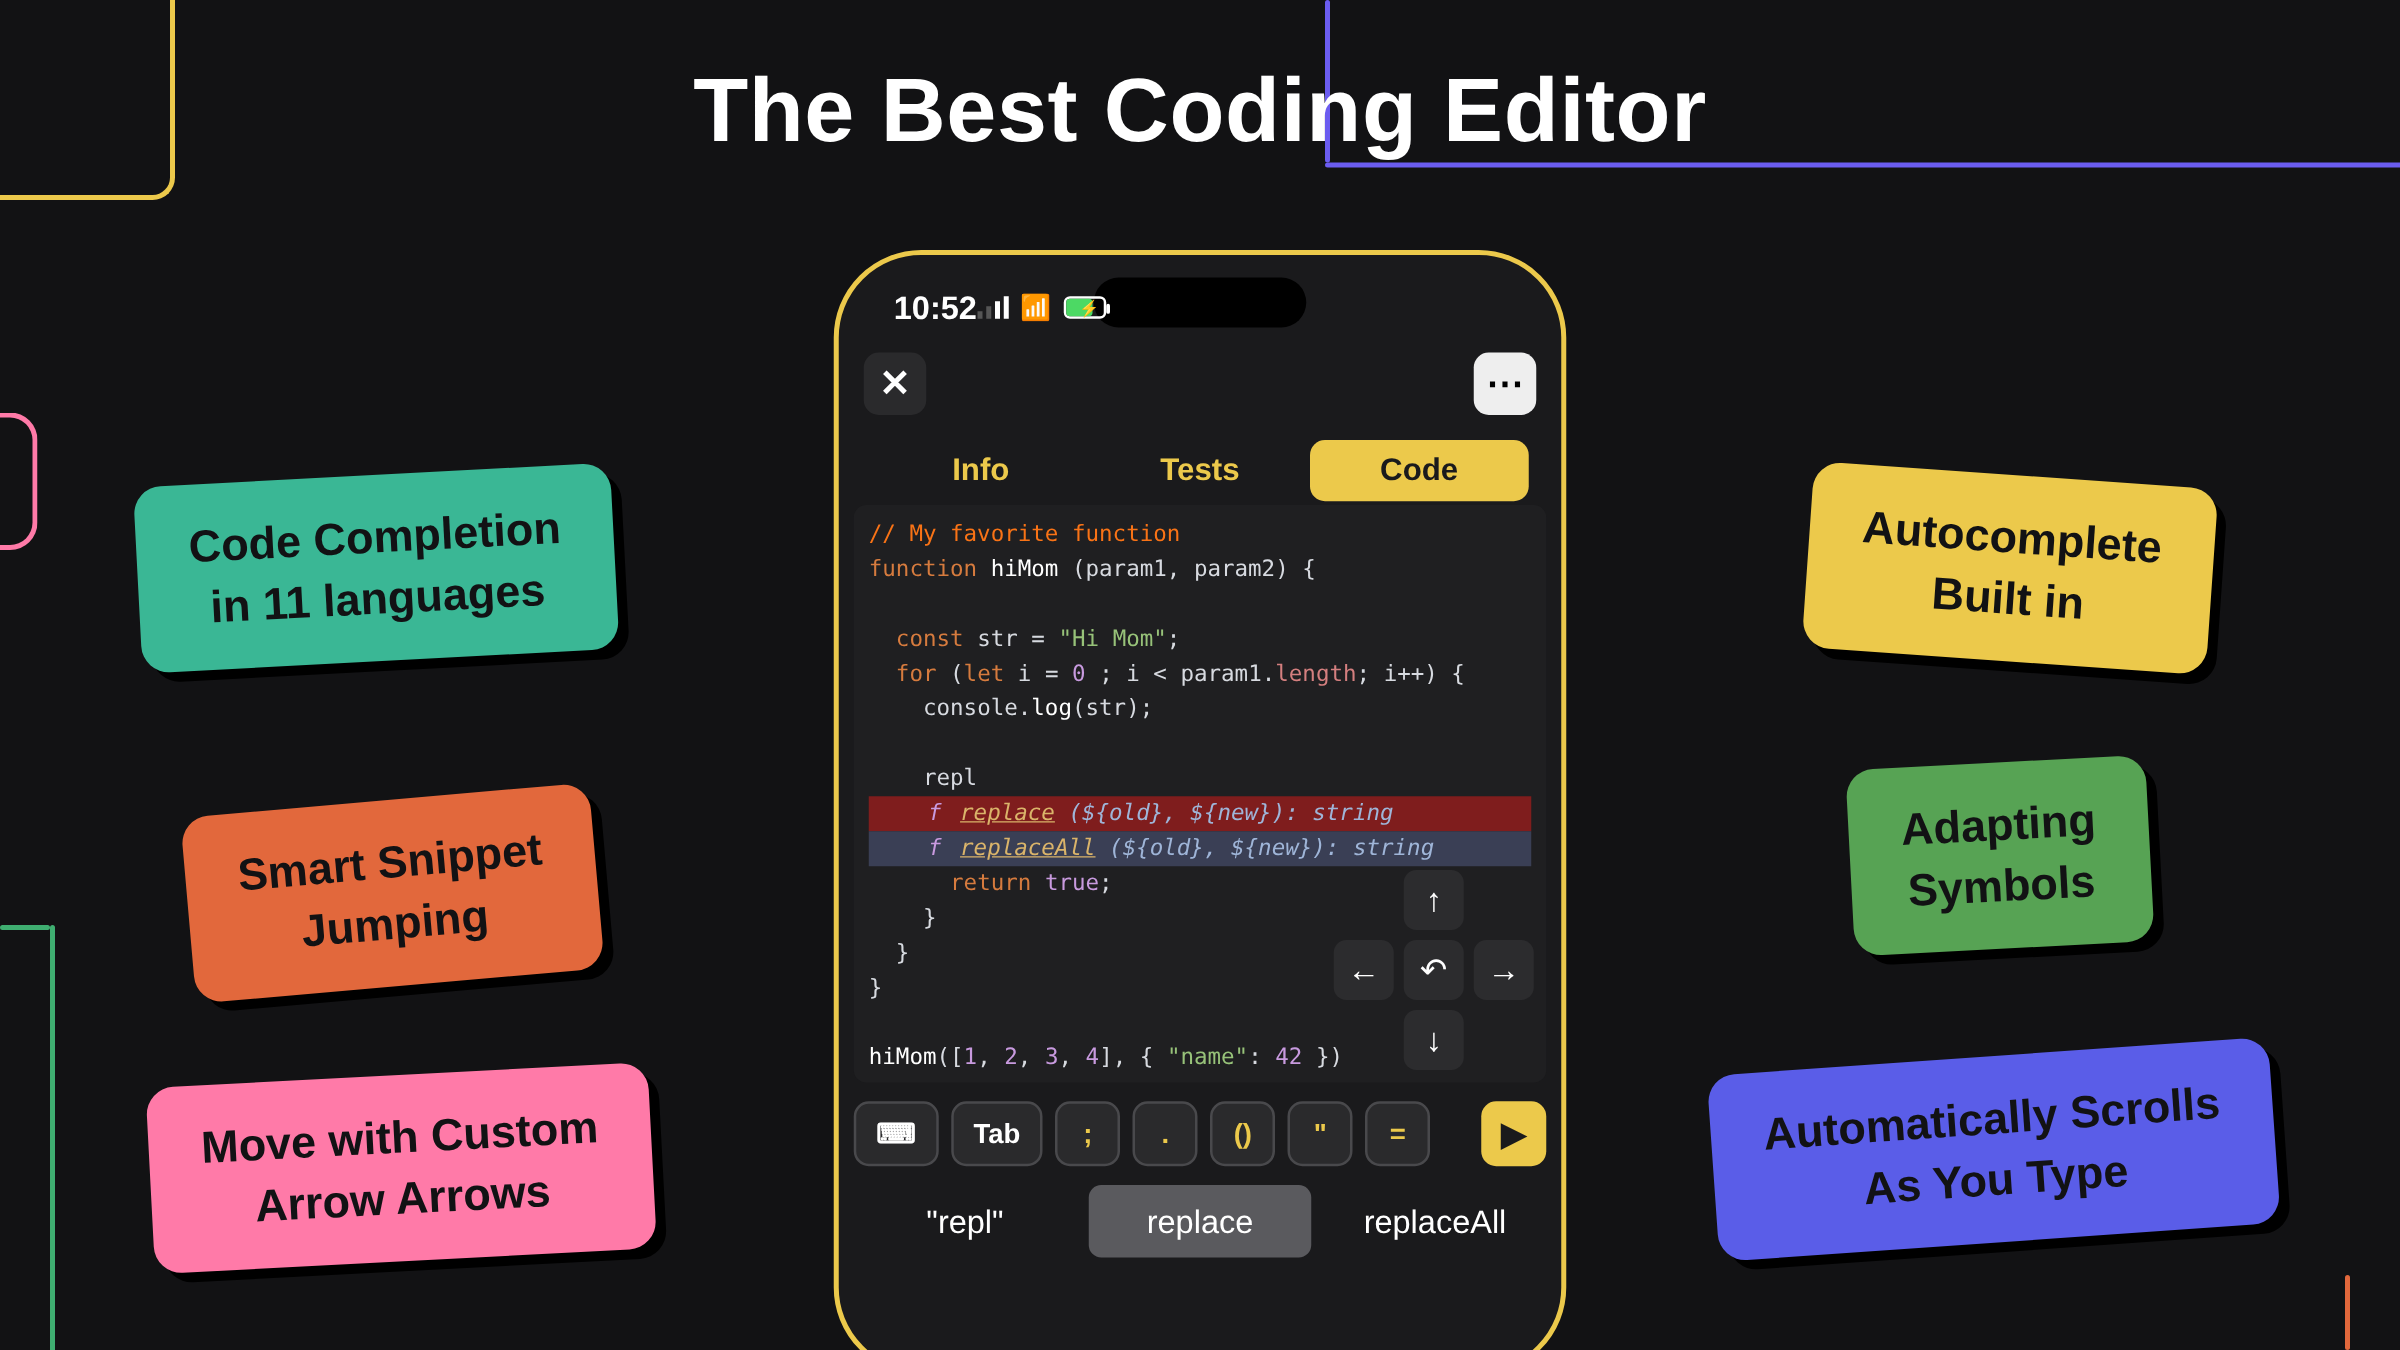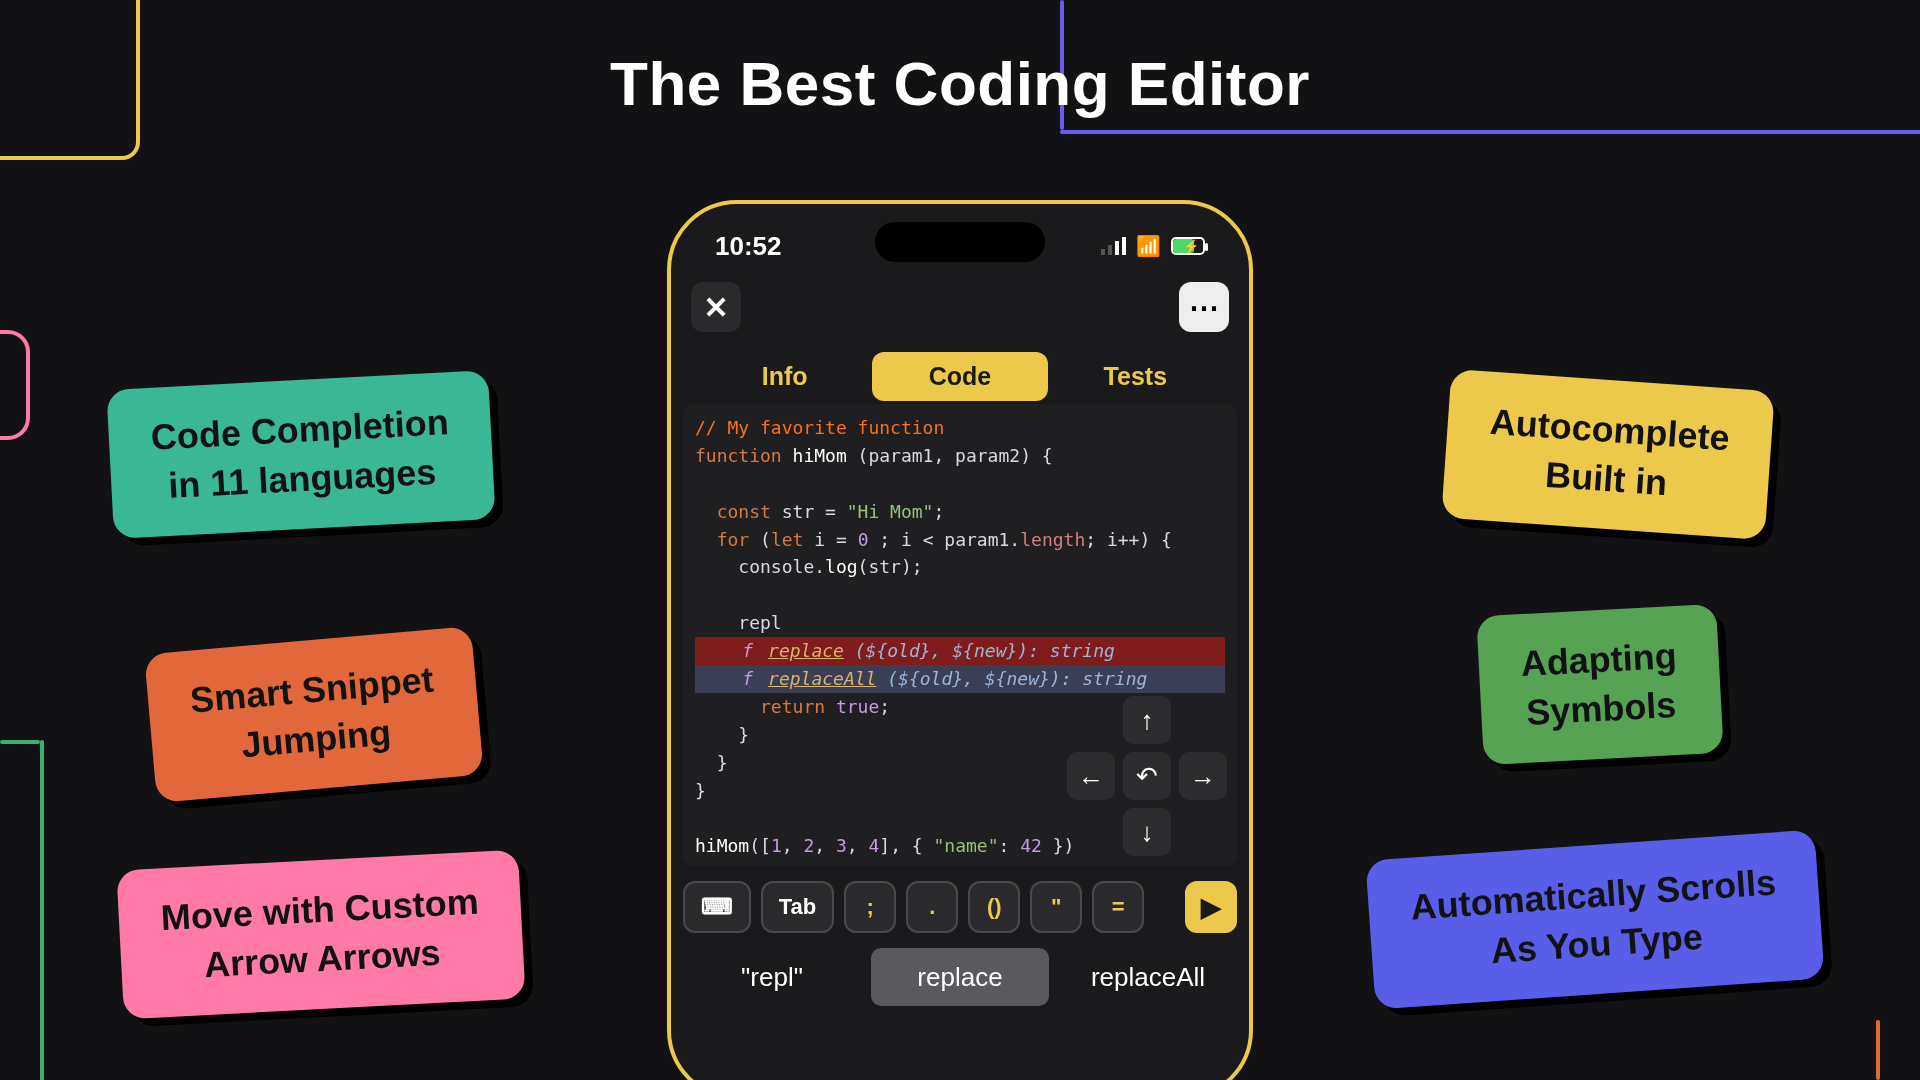--- a/index.html
+++ b/index.html
@@ -18,21 +18,21 @@
   .d-purple-top { top:0; left:1060px; width:4px; height:130px; background:#6b5cf0;}
   .d-purple-right { top:130px; left:1060px; width:900px; height:4px; background:#6b5cf0;}
   .d-pink { top:330px; left:0; width:30px; height:110px; border:4px solid #ff7aa8; border-left:none; border-radius:0 22px 22px 0;}
   .d-green-v { top:740px; left:40px; width:4px; height:400px; background:#3fae71;}
   .d-green-h { top:740px; left:0; width:40px; height:4px; background:#3fae71;}
   .d-orange { bottom:0; right:40px; width:4px; height:60px; background:#e2683c;}
 
   h1.hero {
     position:absolute; top:48px; left:0; right:0;
     text-align:center;
-    font-size:62px; font-weight:800; letter-spacing:0.5px;
+    font-size:72px; font-weight:800; letter-spacing:0.5px;
     font-family: "Futura","Century Gothic",sans-serif;
   }
 
   
   .pill {
     position:absolute;
     padding:26px 42px;
     border-radius:22px;
     font-size:36px; font-weight:700;
     color:#121214;
@@ -58,21 +58,21 @@
     border-radius:70px;
     background:#1a1a1c;
     overflow:hidden;
   }
   .notch {
     position:absolute; top:18px; left:50%; transform:translateX(-50%);
     width:170px; height:40px; background:#000; border-radius:30px;
   }
   .status-bar {
     position:absolute; top:22px; left:0; right:0; height:40px;
-    display:flex; justify-content:space-between; align-items:center;
+    display:flex; justify-content:flex-start; align-items:center;
     padding:0 44px;
     font-size:26px; font-weight:600; color:#fff;
   }
   .status-right { display:flex; gap:10px; align-items:center; }
   .sig-bars { display:flex; gap:3px; align-items:flex-end; height:18px;}
   .sig-bars span{ width:4px; background:#555;}
   .sig-bars span:nth-child(1){height:6px;} .sig-bars span:nth-child(2){height:10px;}
   .sig-bars span:nth-child(3){height:14px;background:#fff;} .sig-bars span:nth-child(4){height:18px;background:#fff;}
   .batt { width:34px; height:18px; border:2px solid #fff;border-radius:5px;position:relative;display:flex;align-items:center;}
   .batt::after{content:"";position:absolute;right:-5px;top:4px;width:3px;height:8px;background:#fff;border-radius:2px;}
@@ -205,22 +205,22 @@
     <div class="icon-btn icon-dark">
       <span>✕</span>
     </div>
     <div class="icon-btn icon-light">
       <span>⋯</span>
     </div>
   </div>
 
   <div class="tabs">
     <div class="tab">Info</div>
+    <div class="tab">Tests</div>
     <div class="tab active">Code</div>
-    <div class="tab">Tests</div>
   </div>
 
   <div class="editor">
     <div><span class="cm">// My favorite function</span></div>
     <div>
       <span class="kw">function</span>
       <span> </span>
       <span class="fn">hiMom</span>
       <span class="op">(param1, param2) {</span>
     </div>

